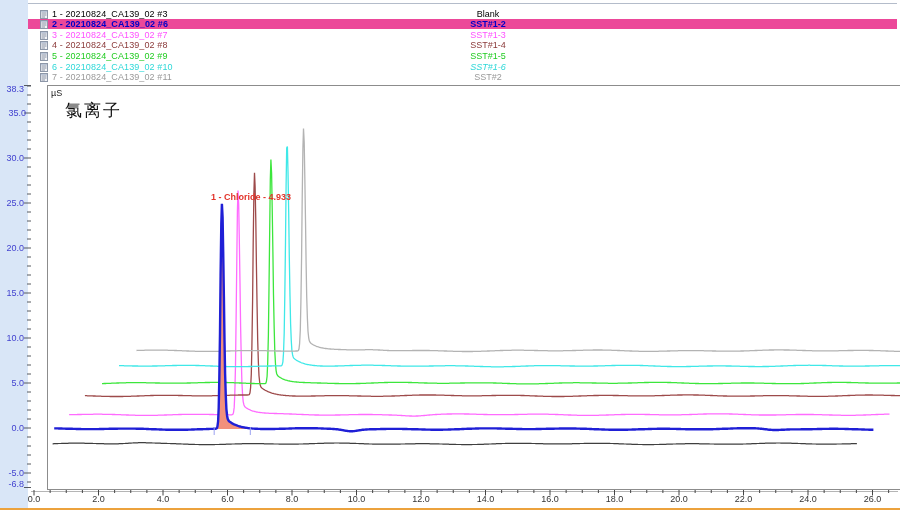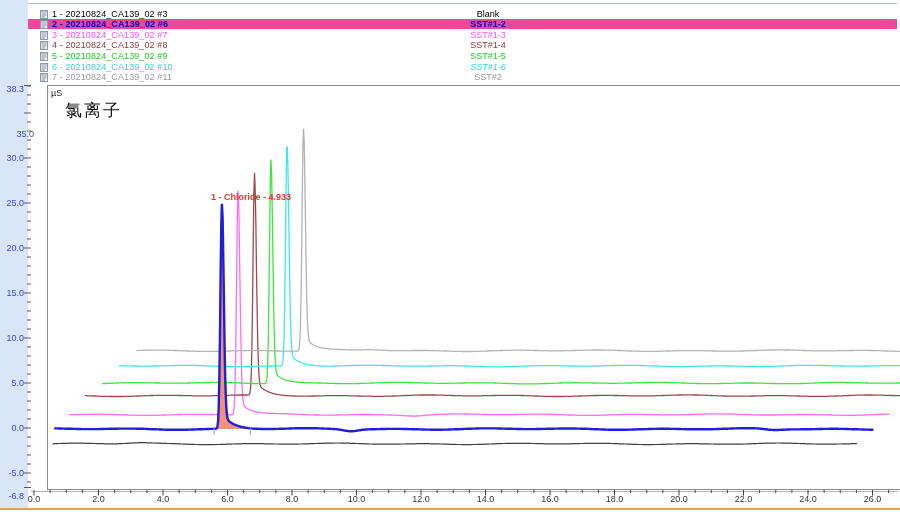--- a/index.html
+++ b/index.html
@@ -174,30 +174,30 @@
       <line x1="6" x2="10" y1="37" y2="37" stroke="#55585f" stroke-width="1"></line>
       <line x1="3" x2="10" y1="28" y2="28" stroke="#55585f" stroke-width="1"></line>
       <line x1="6" x2="10" y1="19" y2="19" stroke="#55585f" stroke-width="1"></line>
       <line x1="6" x2="10" y1="10" y2="10" stroke="#55585f" stroke-width="1"></line>
       <line x1="6" x2="10" y1="1" y2="1" stroke="#55585f" stroke-width="1"></line>
       <line x1="3" x2="10" y1="0.5" y2="0.5" stroke="#55585f"></line>
       <line x1="3" x2="10" y1="402.5" y2="402.5" stroke="#55585f"></line>
     </svg>
   <div id="yLabels">
       <div class="y-label" style="left: 0px; top: 84.5px;">38.3</div>
-      <div class="y-label" style="left: 10px; top: 108.5px; margin-top: 21px;">35.0</div>
+      <div class="y-label" style="left: 2px; top: 108.5px;">35.0</div>
       <div class="y-label" style="left: 0px; top: 153.5px;">30.0</div>
       <div class="y-label" style="left: 0px; top: 198.5px;">25.0</div>
       <div class="y-label" style="left: 0px; top: 243.5px;">20.0</div>
       <div class="y-label" style="left: 0px; top: 288.5px;">15.0</div>
       <div class="y-label" style="left: 0px; top: 333.5px;">10.0</div>
       <div class="y-label" style="left: 0px; top: 378.5px;">5.0</div>
       <div class="y-label" style="left: 0px; top: 423.5px;">0.0</div>
       <div class="y-label" style="left: 0px; top: 468.5px;">-5.0</div>
-      <div class="y-label" style="left: 0px; top: 479.5px; margin-top: 12px;">-6.8</div>
+      <div class="y-label" style="left: 0px; top: 479.5px;">-6.8</div>
     </div>
 
   <div class="axis-underline"></div>
   <svg class="ticks-x" id="ticksX" width="867" height="8">
       <line x1="3" x2="3" y1="0" y2="5.5" stroke="#444" stroke-width="1"></line>
       <line x1="19.125" x2="19.125" y1="0" y2="3" stroke="#444" stroke-width="1"></line>
       <line x1="35.25" x2="35.25" y1="0" y2="3" stroke="#444" stroke-width="1"></line>
       <line x1="51.375" x2="51.375" y1="0" y2="3" stroke="#444" stroke-width="1"></line>
       <line x1="67.5" x2="67.5" y1="0" y2="5.5" stroke="#444" stroke-width="1"></line>
       <line x1="83.625" x2="83.625" y1="0" y2="3" stroke="#444" stroke-width="1"></line>

